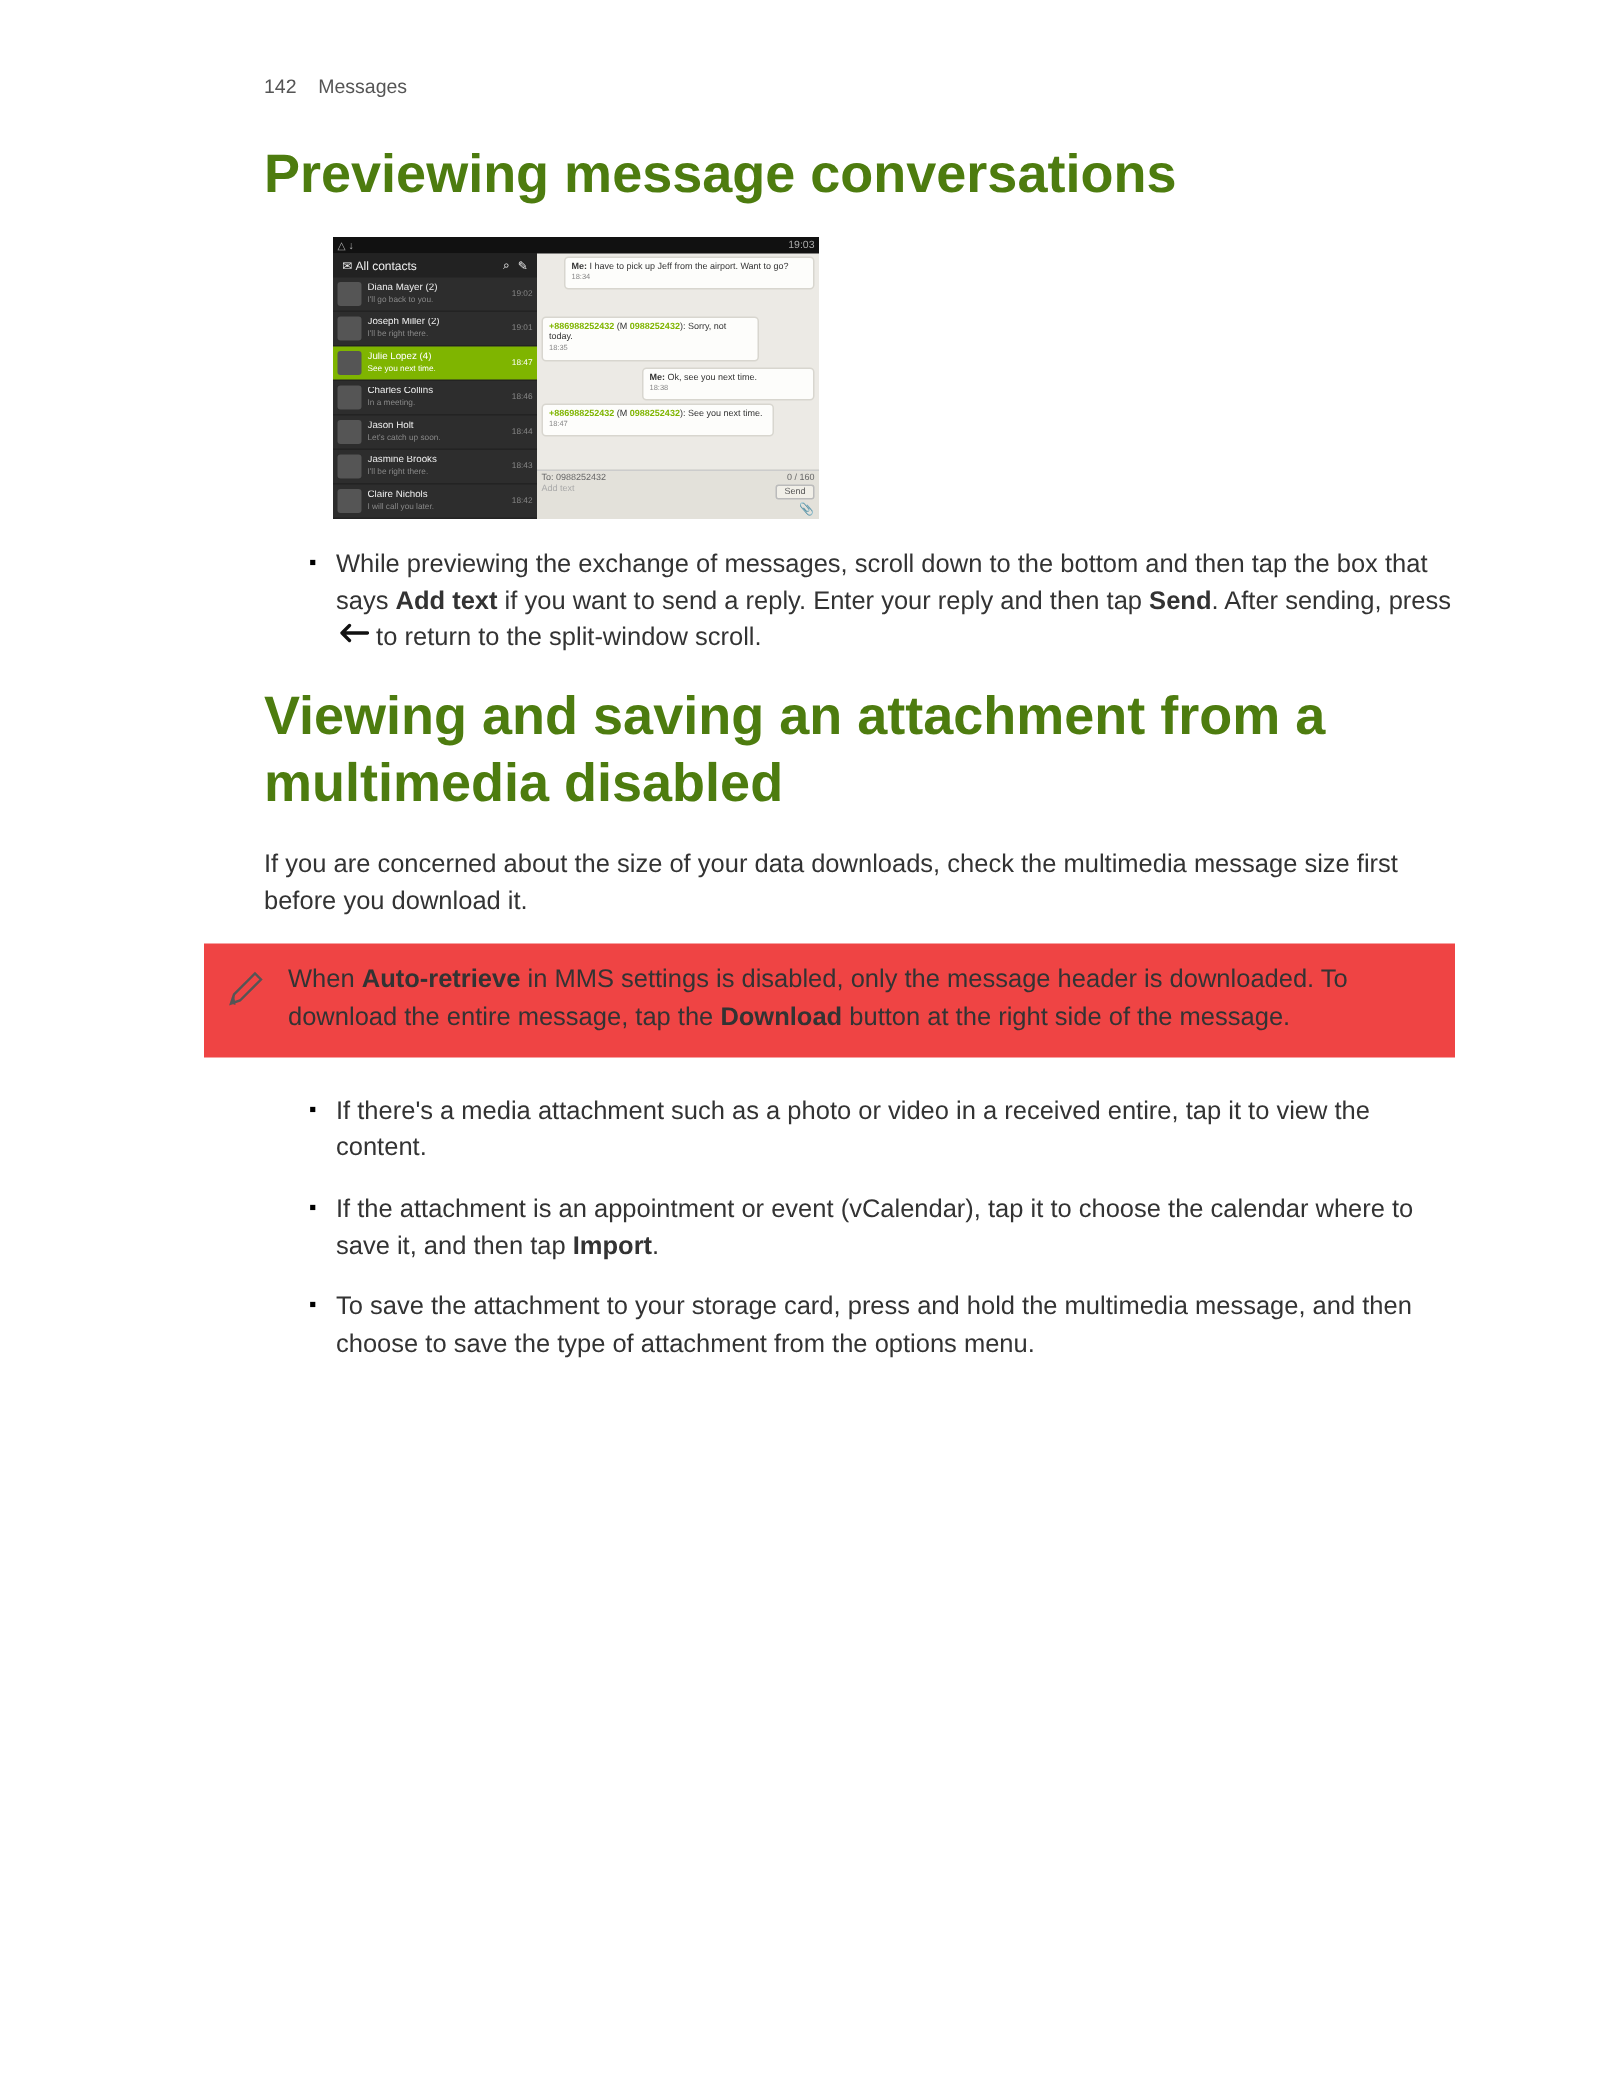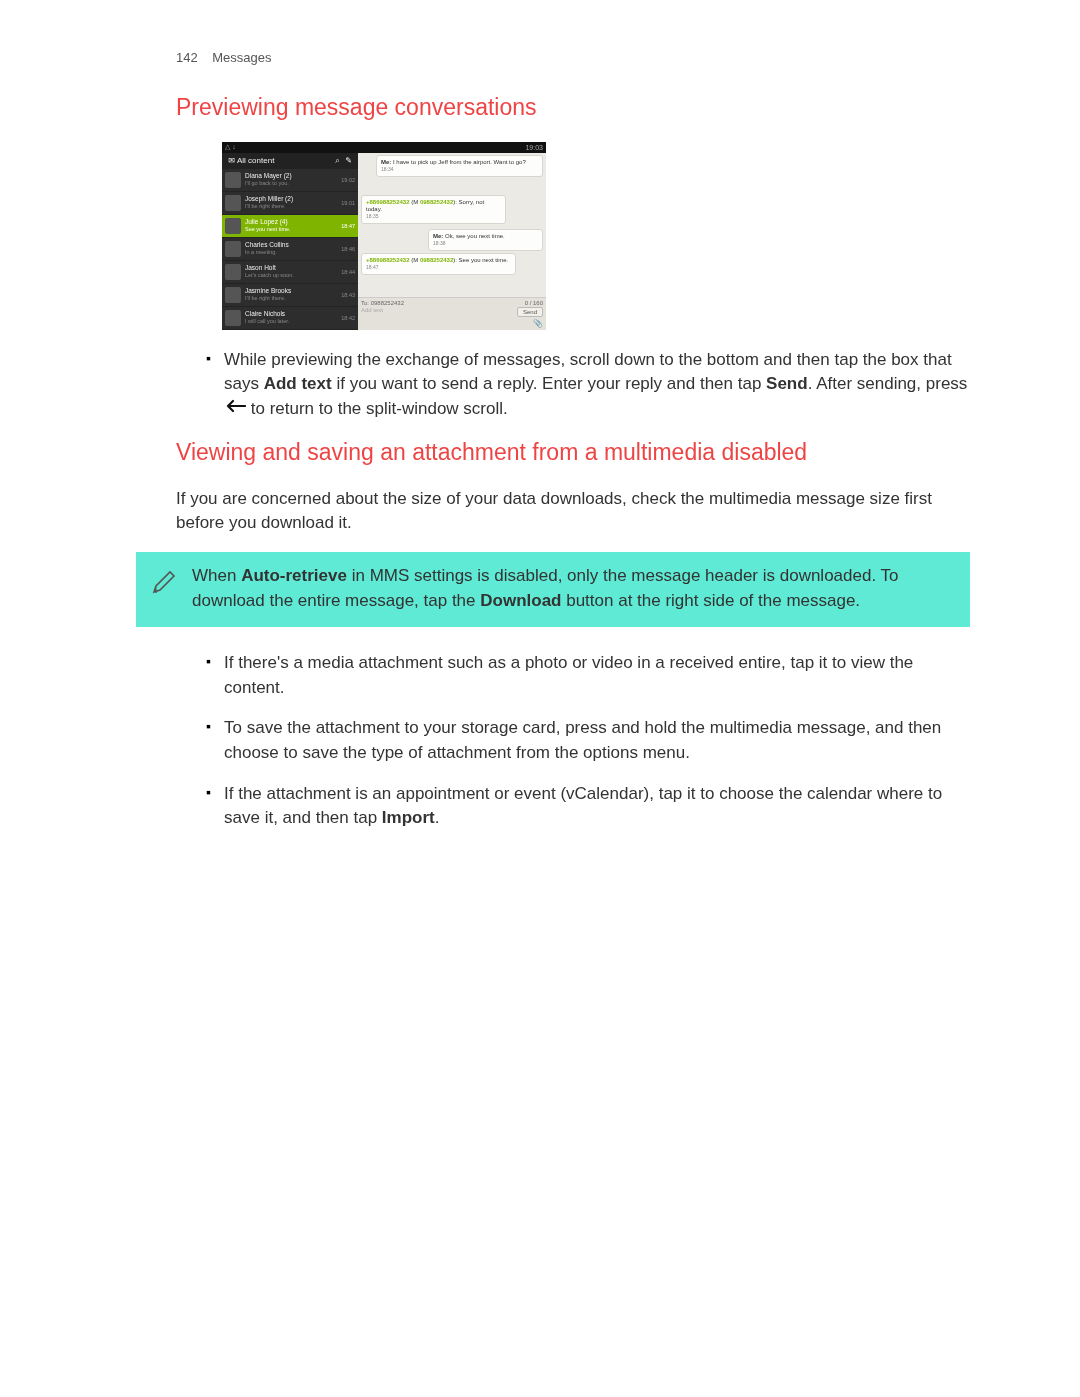--- a/index.html
+++ b/index.html
@@ -12,23 +12,23 @@
   }
   .page {
     padding: 50px 110px 100px 176px;
   }
   .header-line {
     font-size: 13px;
     color: #555;
     margin-bottom: 28px;
   }
   h1 {
-    color: #ef4444;
-    font-weight: 400;
-    font-size: 23px;
+    color: #4d7c0f;
+    font-weight: 700;
+    font-size: 36px;
     margin: 0 0 20px 0;
     line-height: 1.25;
   }
   p.body {
     font-size: 17px;
     line-height: 1.45;
     margin: 0 0 16px 0;
   }
   ul.main {
     list-style: none;
@@ -49,21 +49,21 @@
     top: 0;
     color: #000;
     font-size: 14px;
   }
   .bold { font-weight: 600; }
   .back-icon {
     display: inline-block;
     vertical-align: middle;
   }
   .note-box {
-    background: #5eead4;
+    background: #ef4444;
     display: flex;
     padding: 12px 18px 14px 8px;
     margin: 10px 0 24px -40px;
     align-items: flex-start;
   }
   .note-box .pen {
     flex: 0 0 44px;
     padding-top: 4px;
     padding-left: 4px;
   }
@@ -178,21 +178,21 @@
 
   <div class="shot">
     <div class="status">
       <span>△ ↓</span>
       <span>19:03</span>
     </div>
     <div class="body">
       <div class="left">
         <div class="hdr">
           <span class="ic">✉</span>
-          <span>All content</span>
+          <span>All contacts</span>
           <span class="sp"></span>
           <span class="ic">⌕</span>
           <span class="ic">✎</span>
         </div>
         <div id="rows">
             <div class="row">
               <div class="av"></div>
               <div class="txt">
                 <div class="nm">Diana Mayer (2)</div>
                 <div class="sub">I'll go back to you.</div>
@@ -305,16 +305,16 @@
         <path d="M6 24 L9 25 L8 18" fill="#555"></path>
       </svg>
     </div>
     <div class="text">
       <span>When </span><span class="bold">Auto-retrieve</span><span> in MMS settings is disabled, only the message header is downloaded. To download the entire message, tap the </span><span class="bold">Download</span><span> button at the right side of the message.</span>
     </div>
   </div>
 
   <ul class="main" id="blist">
       <li>If there's a media attachment such as a photo or video in a received entire, tap it to view the content.</li>
+      <li><span>If the attachment is an appointment or event (vCalendar), tap it to choose the calendar where to save it, and then tap </span><span class="bold">Import</span><span>.</span></li>
       <li>To save the attachment to your storage card, press and hold the multimedia message, and then choose to save the type of attachment from the options menu.</li>
-      <li><span>If the attachment is an appointment or event (vCalendar), tap it to choose the calendar where to save it, and then tap </span><span class="bold">Import</span><span>.</span></li>
     </ul>
 </div>
 
 </body></html>

